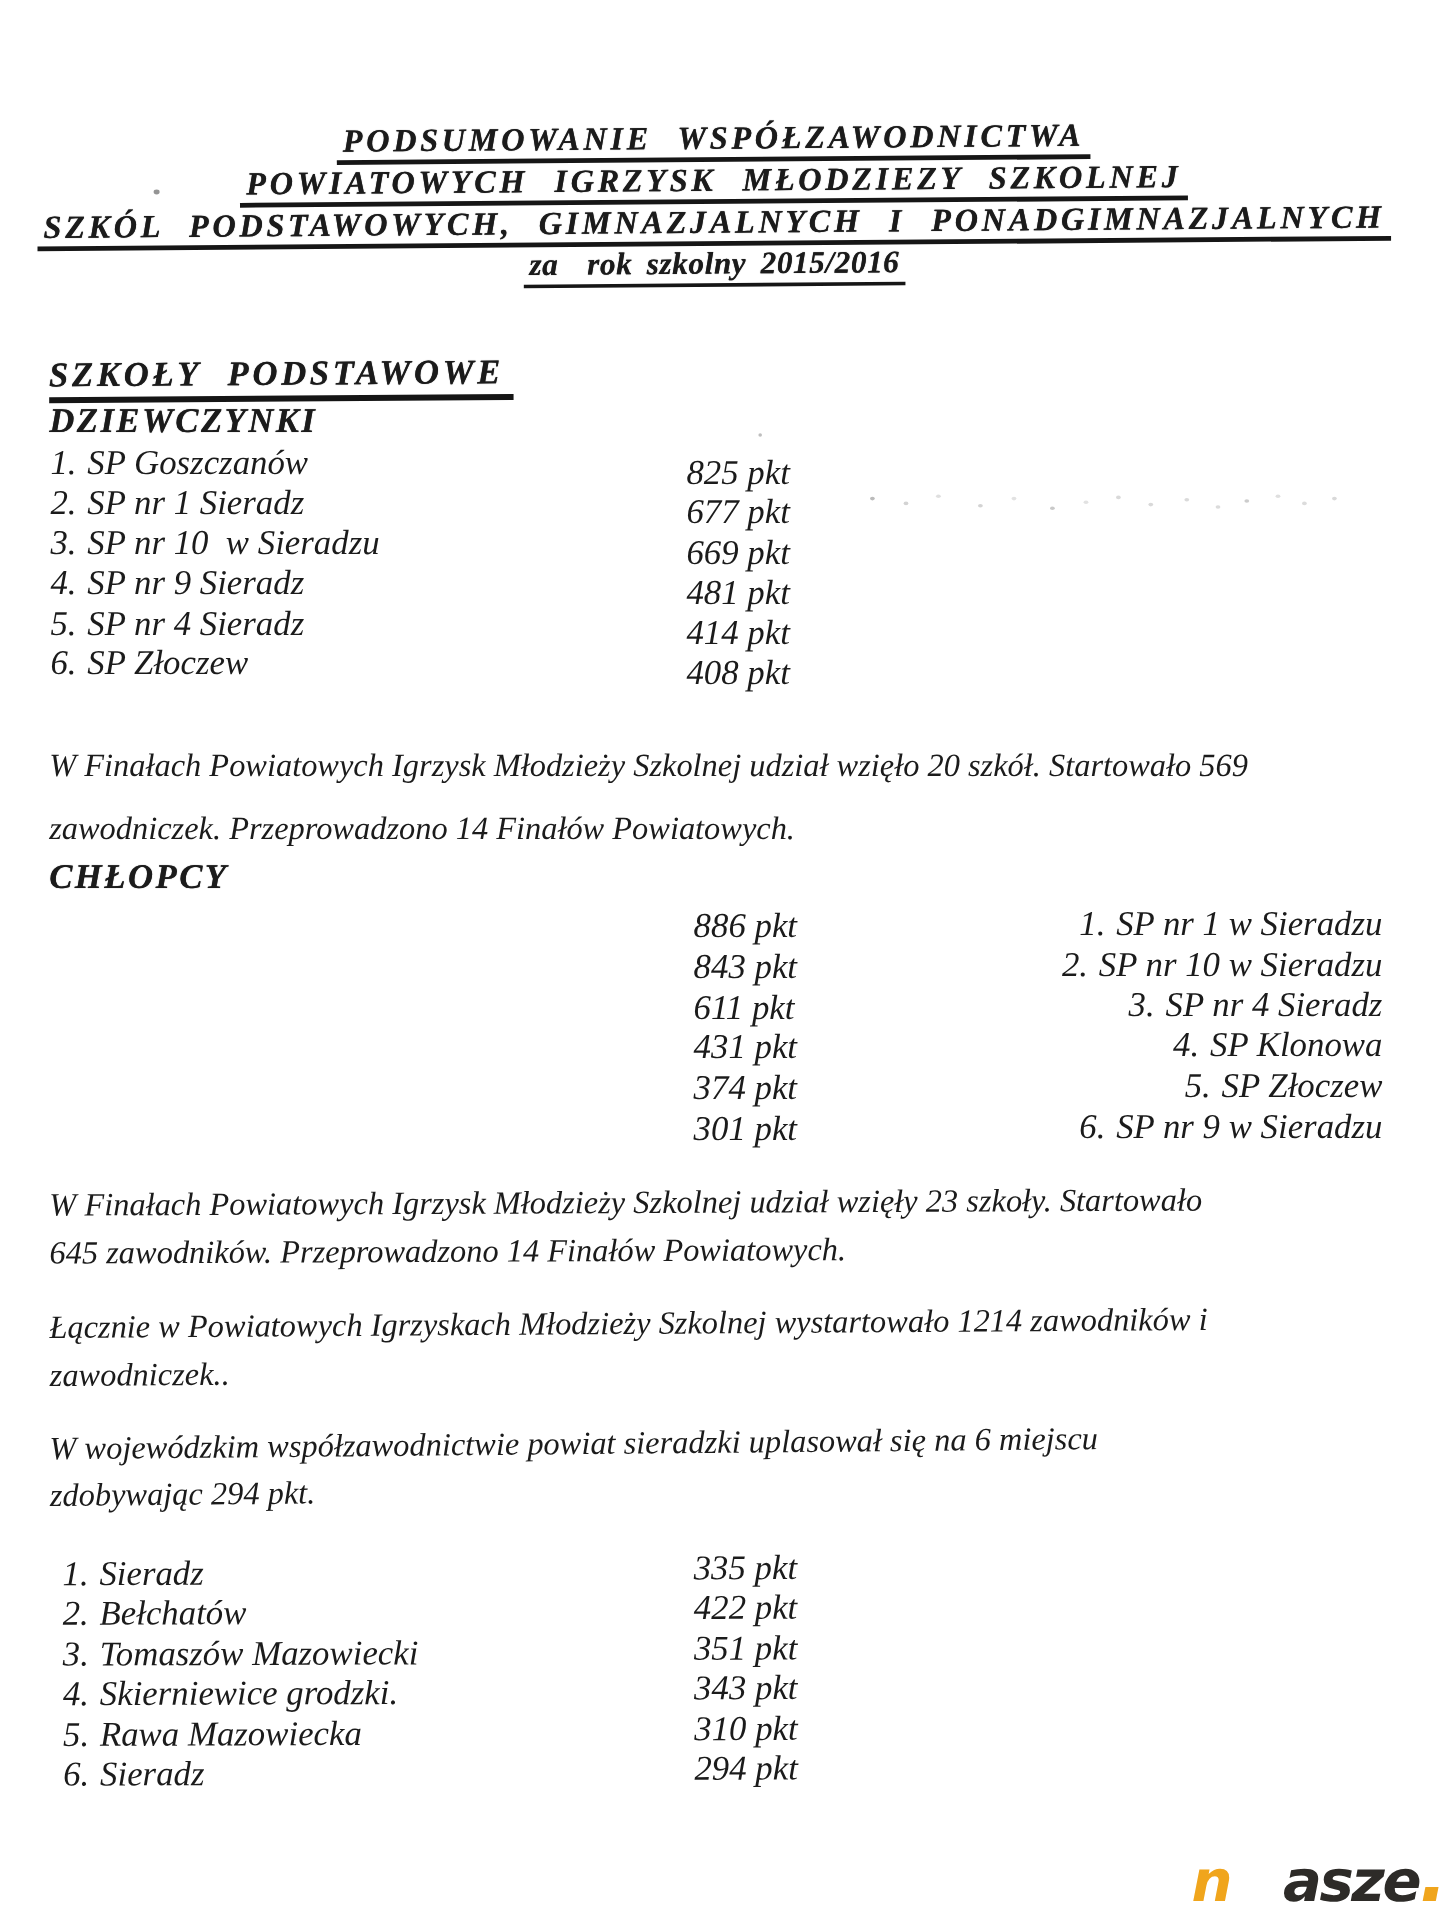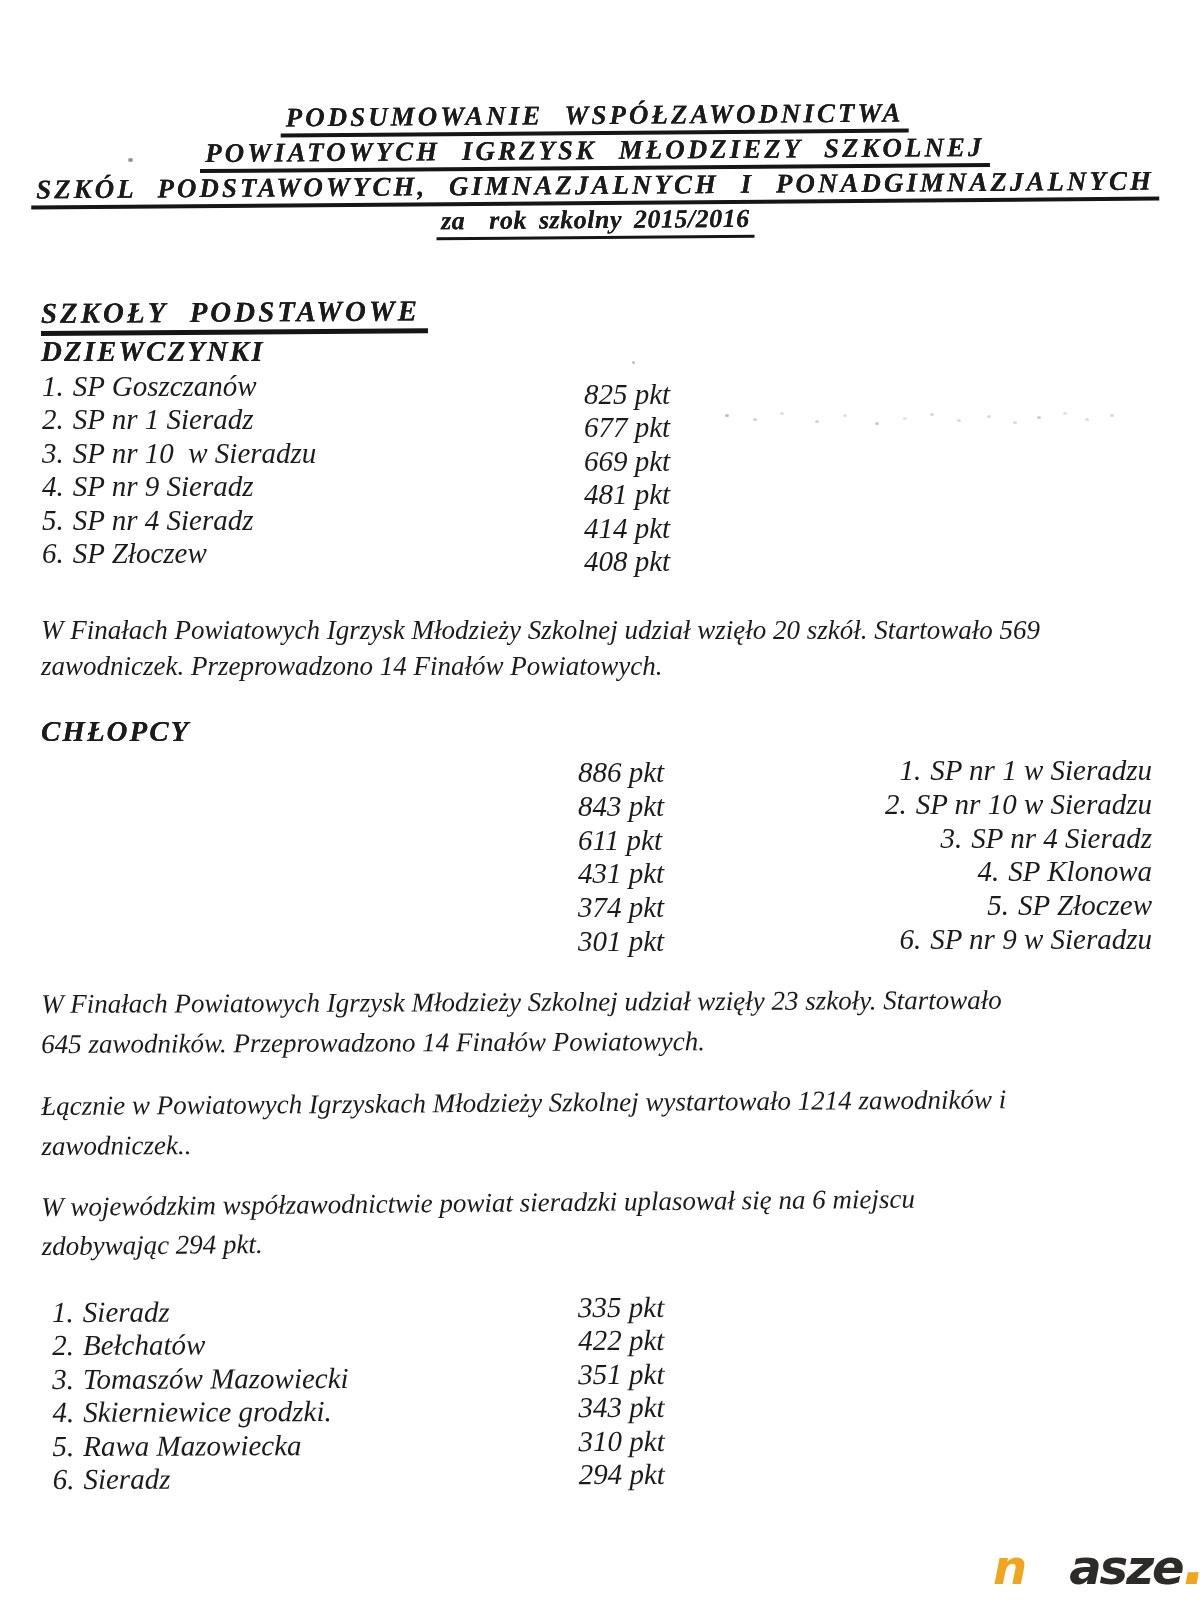--- a/index.html
+++ b/index.html
@@ -52,30 +52,30 @@
   .h-boys{top:716px;}
   
   .list{position:absolute;width:1110px;}
   .girls-list{left:42px;top:370px;}
   .boys-list{left:42px;top:754px;text-align:right;}
   .bottom-list{left:52px;top:1296px;transform:rotate(-0.2deg);transform-origin:0 0;}
   .row{position:relative;height:33.4px;line-height:33.4px;font-size:29px;white-space:pre-wrap;}
   .boys-list .row{height:33.8px;line-height:33.8px;}
   .rank{display:inline-block;margin-right:9px;}
   .pts{position:absolute;top:0;}
-  .girls-list .pts{left:530px;top:8px;margin-left:12px;}
+  .girls-list .pts{left:530px;top:8px;}
   .boys-list .pts{left:536px;top:2px;}
   .bottom-list .pts{left:526px;top:-3px;}
   
   .para{
     position:absolute;left:41px;width:1155px;margin:0;
     font-size:27px;white-space:pre-line;
     transform-origin:0 0;
   }
-  .p1{top:612px;line-height:36px;}
+  .p1{top:612px;line-height:52px;}
   .p2{top:984px;line-height:40px;transform:rotate(-0.25deg);}
   .p3{top:1086px;line-height:40px;transform:rotate(-0.4deg);}
   .p4{top:1188px;line-height:39px;transform:rotate(-0.55deg);}
   
   .noise-band{
     position:absolute;left:725px;top:414px;width:4px;height:3px;
     background:rgba(120,120,120,0.5);border-radius:50%;
     box-shadow:
       28px 4px 0 rgba(140,140,140,.38), 55px -2px 0 rgba(150,150,150,.3),
       90px 6px 0 rgba(130,130,130,.35), 118px 0 0 rgba(160,160,160,.3),

